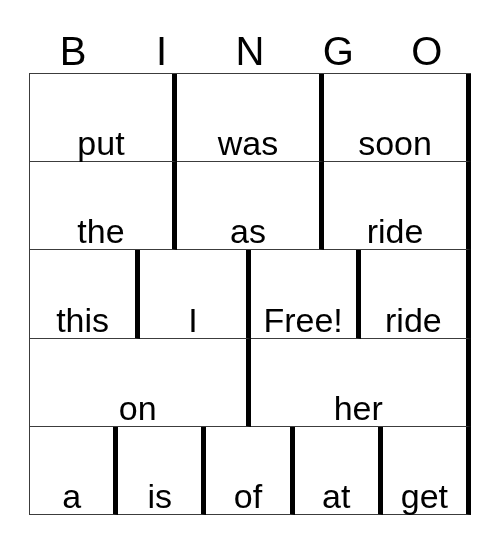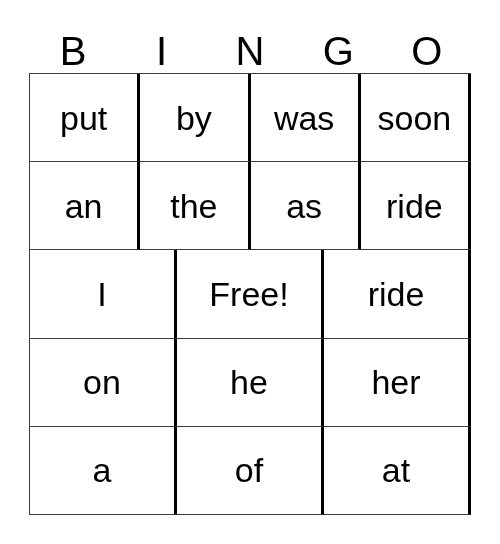--- a/index.html
+++ b/index.html
@@ -54,25 +54,25 @@
     flex-direction: column;
   }
   .grid-row {
     display: flex;
     flex: 1 1 0;
     min-height: 0;
   }
   .cell {
     flex: 1 1 0;
     min-width: 0;
-    border-right: 3px solid #000000;
+    border-right: 5px solid #000000;
     border-bottom: 1px solid #3c3c3c;
     box-sizing: border-box;
     display: flex;
-    align-items: center;
+    align-items: flex-end;
     justify-content: center;
     background: #ffffff;
   }
   .cell-text {
     font-size: 34px;
     line-height: 36px;
     text-align: center;
     white-space: nowrap;
     color: #000000;
     user-select: none;
@@ -91,75 +91,75 @@
     <div class="header-cell">O</div>
   </div>
 
   <div class="grid">
 
     <div class="grid-row">
       <div class="cell">
           <span class="cell-text">put</span>
         </div>
       <div class="cell">
-          <span class="cell-text">by</span>
-        </div>
-      <div class="cell">
           <span class="cell-text">was</span>
         </div>
       <div class="cell">
           <span class="cell-text">soon</span>
         </div>
     </div>
 
     <div class="grid-row">
-      <div class="cell">
-          <span class="cell-text">an</span>
-        </div>
       <div class="cell">
           <span class="cell-text">the</span>
         </div>
       <div class="cell">
           <span class="cell-text">as</span>
         </div>
       <div class="cell">
           <span class="cell-text">ride</span>
         </div>
     </div>
 
     <div class="grid-row">
+      <div class="cell">
+          <span class="cell-text">this</span>
+        </div>
       <div class="cell">
           <span class="cell-text">I</span>
         </div>
       <div class="cell">
           <span class="cell-text">Free!</span>
         </div>
       <div class="cell">
           <span class="cell-text">ride</span>
         </div>
     </div>
 
     <div class="grid-row">
       <div class="cell">
           <span class="cell-text">on</span>
         </div>
       <div class="cell">
-          <span class="cell-text">he</span>
-        </div>
-      <div class="cell">
           <span class="cell-text">her</span>
         </div>
     </div>
 
     <div class="grid-row">
       <div class="cell">
           <span class="cell-text">a</span>
         </div>
       <div class="cell">
+          <span class="cell-text">is</span>
+        </div>
+      <div class="cell">
           <span class="cell-text">of</span>
         </div>
       <div class="cell">
           <span class="cell-text">at</span>
+        </div>
+      <div class="cell">
+          <span class="cell-text">get</span>
         </div>
     </div>
 
   </div>
 </div>
 
 </body></html>

